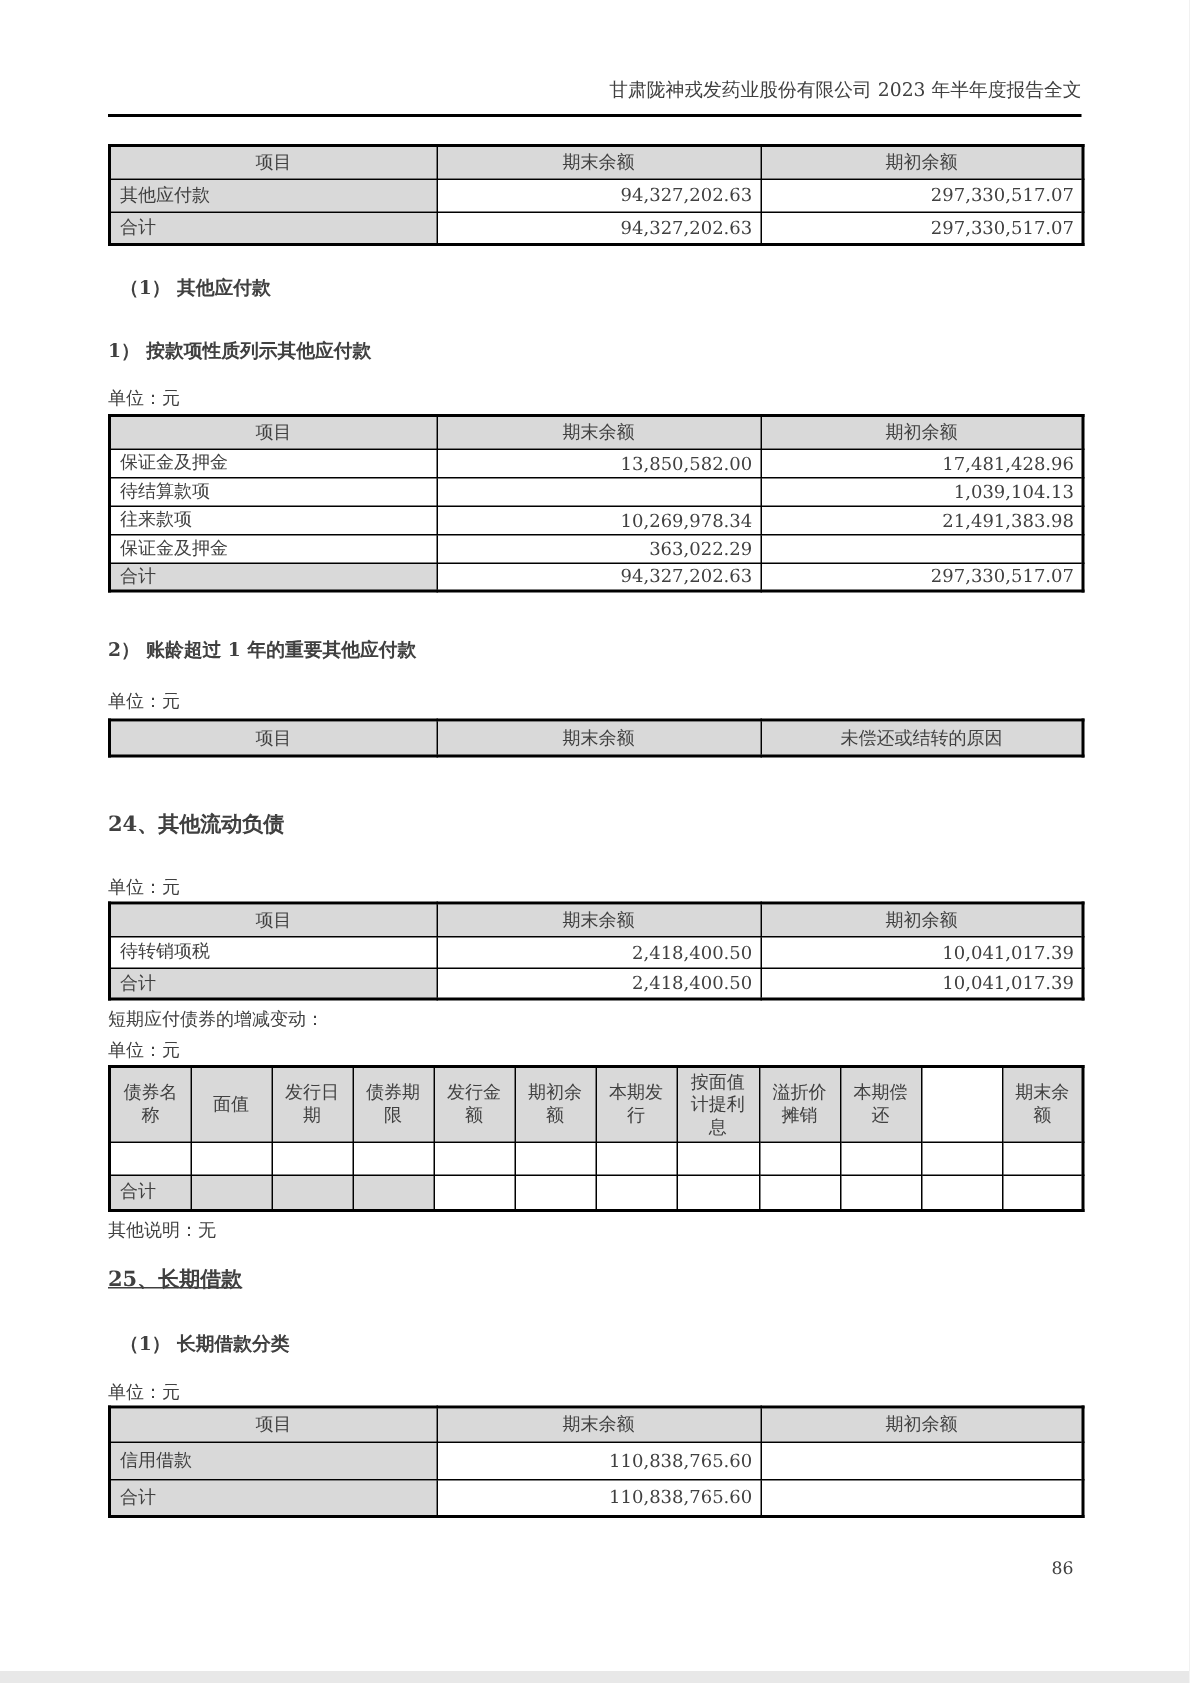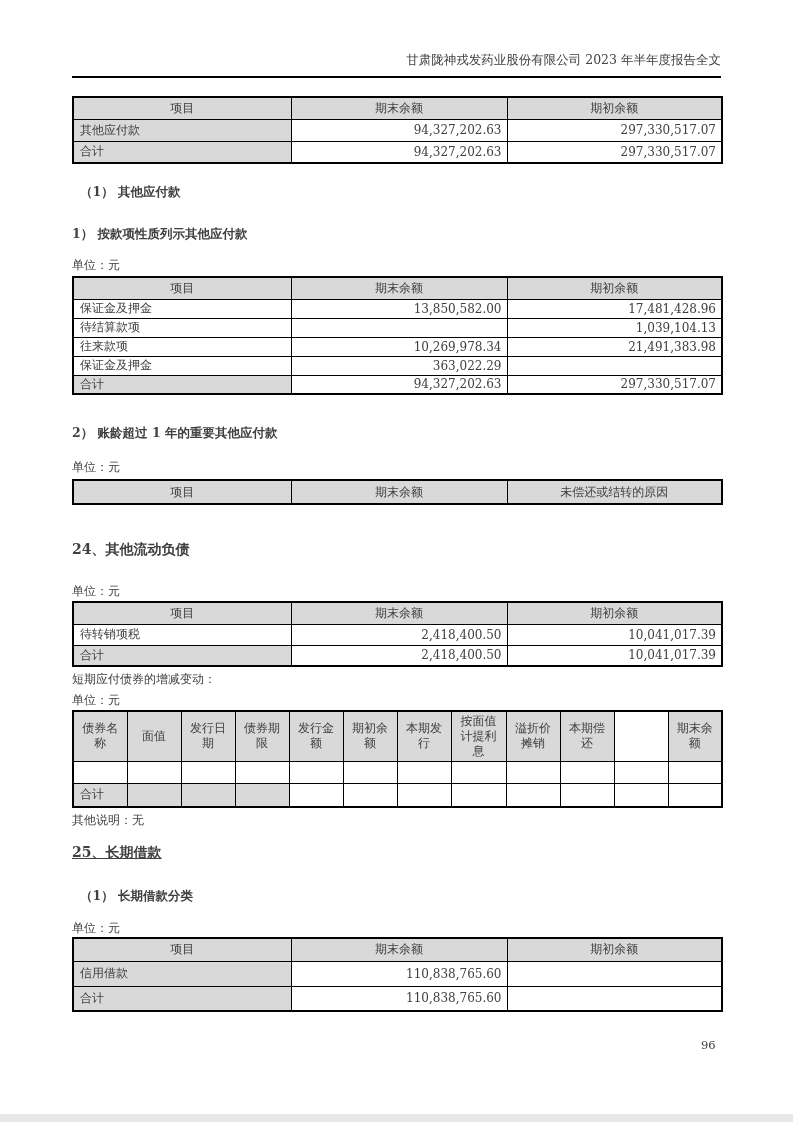--- a/index.html
+++ b/index.html
@@ -280,15 +280,15 @@
       <td class="num"></td>
     </tr>
     <tr>
       <td class="lbl gray">合计</td>
       <td class="num">110,838,765.60</td>
       <td class="num"></td>
     </tr>
   </tbody>
     </table>
 
-  <div class="page-number">96</div>
+  <div class="page-number">86</div>
 
 </div>
 
 </body></html>

